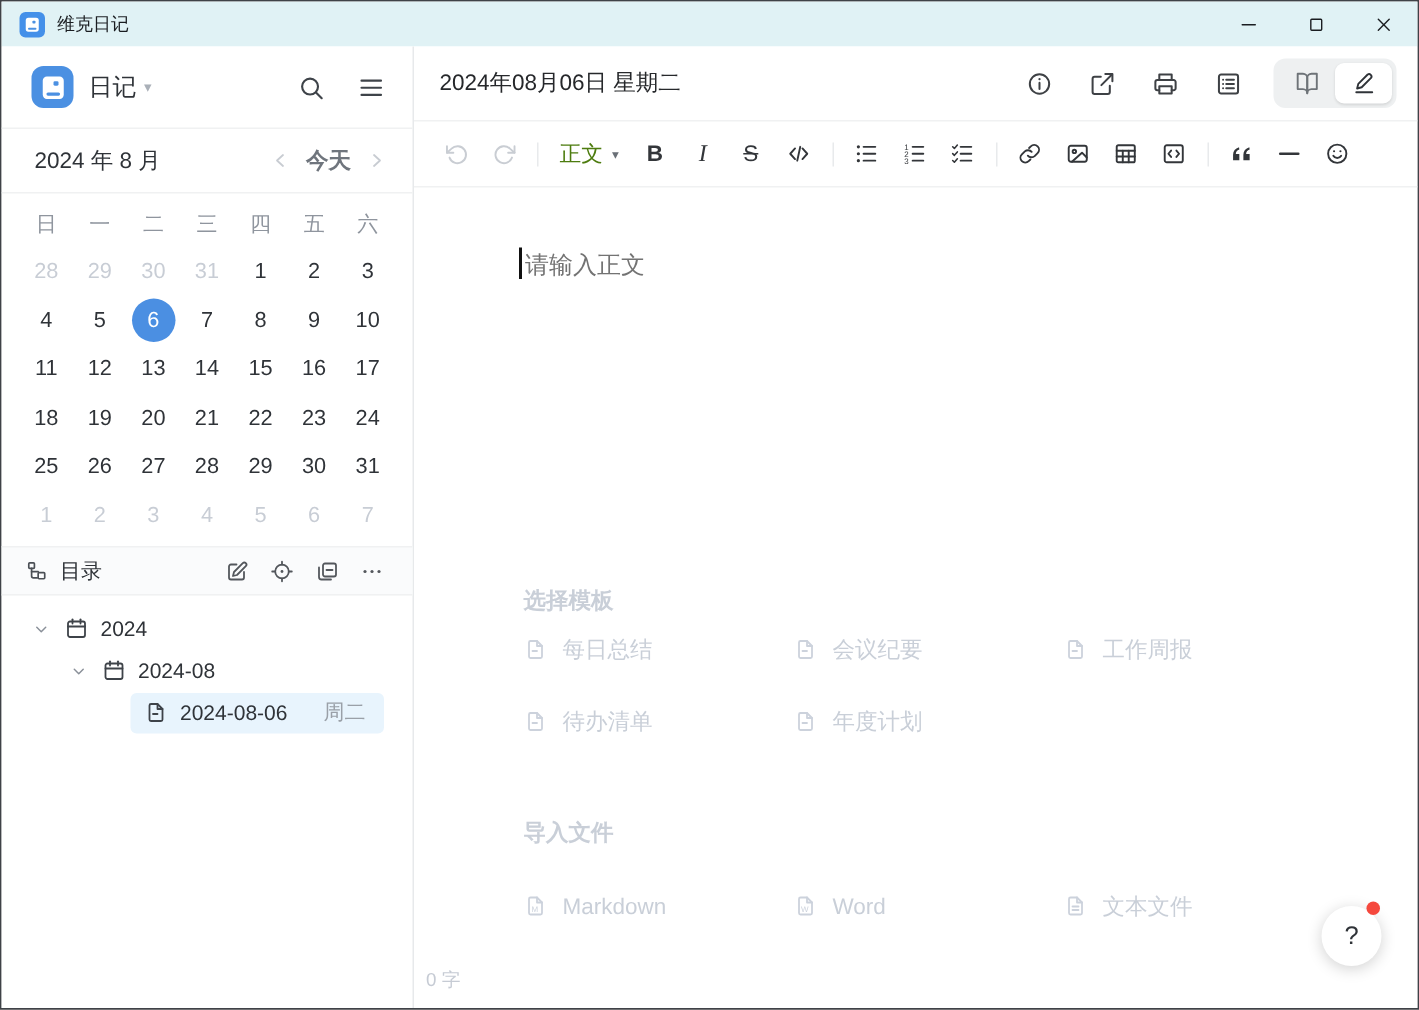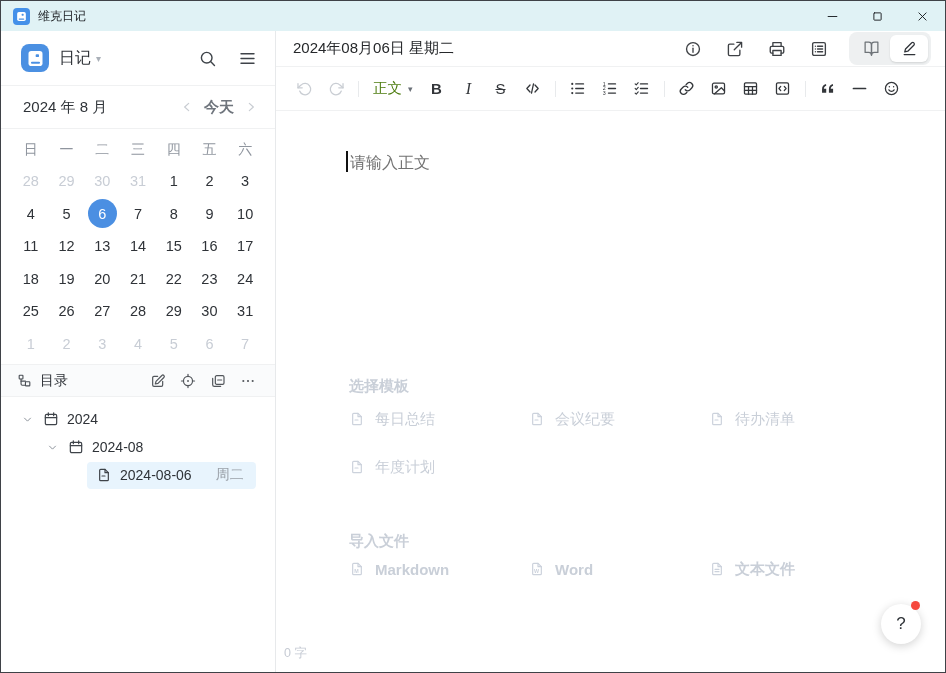--- a/index.html
+++ b/index.html
@@ -59,21 +59,21 @@
   .tree-row .tw { display:flex; align-items:center; height:27px; }
   .tree-row.sel .tw { background:#e8f4fd; border-radius:4px; padding:0 12px 0 9px; }
   .tr-ch { width:13px; height:13px; color:#8a9099; margin-right:9px; flex:none; }
   .tr-ch svg { width:13px; height:13px; }
   .tr-ico { width:16px; height:16px; color:#3e4349; margin-right:8px; flex:none; }
   .tr-ico svg { width:16px; height:16px; }
   .tr-suffix { color:#9aa0a8; margin-left:24px; }
 
   
   .main { flex:1; display:flex; flex-direction:column; position:relative; min-width:0; }
-  .main-head { height:36px; flex:none; display:flex; align-items:center; padding:0 14px 0 17px; border-bottom:1px solid #f0f1f2; }
+  .main-head { height:50px; flex:none; display:flex; align-items:center; padding:0 14px 0 17px; border-bottom:1px solid #f0f1f2; }
   .doc-title { font-size:15px; color:#26282b; }
   .main-head .spacer { flex:1; }
   .main-head .ic-btn { width:32px; height:32px; border-radius:6px; margin-left:10px; color:#3e4145; }
   .main-head .ic-btn svg { width:18px; height:18px; }
   .view-toggle { margin-left:14px; background:#eef0f1; border-radius:8px; padding:3px; display:flex; }
   .vt-btn { width:38px; height:27px; border:none; background:transparent; border-radius:6px; display:flex; align-items:center; justify-content:center; color:#6e7378; }
   .vt-btn svg { width:17px; height:17px; }
   .vt-btn.active { background:#fff; color:#2f3338; box-shadow:0 1px 2px rgba(0,0,0,.12); }
 
   .toolbar { height:44px; flex:none; display:flex; align-items:center; padding:0 14px; border-bottom:1px solid #f0f1f2; }
@@ -89,21 +89,21 @@
   .txt-s { text-decoration:line-through; font-size:15px; }
 
   .editor { flex:1; position:relative; }
   .caret-bar { position:absolute; left:70px; top:40px; width:1.5px; height:21px; background:#111; }
   .placeholder { position:absolute; left:74px; top:42px; font-size:16px; color:#737373; }
   .sec-title { position:absolute; left:73px; font-size:15px; font-weight:700; color:#c9cfd8; }
   .tpl-title { top:266px; }
   .imp-title { top:421px; }
   .pick-grid { position:absolute; left:73px; display:grid; grid-template-columns:180px 180px 180px; row-gap:24px; }
   .tpl-grid { top:296px; }
-  .imp-grid { top:446px;font-weight:bold; }
+  .imp-grid { top:467px; }
   .pick-item { height:24px; display:flex; align-items:center; color:#c9cfd8; font-size:15px; }
   .pick-item .pi-ico { width:16px; height:16px; color:#ccd2dc; margin-right:10px; flex:none; }
   .pick-item .pi-ico svg { width:16px; height:16px; }
 
   .word-count { position:absolute; left:8px; bottom:10px; font-size:12.5px; color:#c6cbd4; }
   .help-fab { position:absolute; right:24px; bottom:28px; width:40px; height:40px; border-radius:50%; background:#fff; border:none; box-shadow:0 2px 10px rgba(0,0,0,.18); font-size:17px; color:#2f3338; display:flex; align-items:center; justify-content:center; }
   .help-dot { position:absolute; right:25px; bottom:62px; width:9px; height:9px; border-radius:50%; background:#f5483d; }
 </style>
 </head>
 <body>
@@ -602,20 +602,28 @@
                   <line x1="9" y1="13.5" x2="13.5" y2="13.5"></line>
                 </svg></span>
               <span>会议纪要</span>
             </div>
             <div class="pick-item">
               <span class="pi-ico"><svg viewBox="0 0 24 24" fill="none" stroke="currentColor" stroke-width="1.8" stroke-linecap="round" stroke-linejoin="round">
                   <path d="M13.5 3.5H7a1.5 1.5 0 0 0-1.5 1.5v14A1.5 1.5 0 0 0 7 20.5h10a1.5 1.5 0 0 0 1.5-1.5V8.5z"></path>
                   <path d="M13.5 3.5v5h5"></path>
                   <line x1="9" y1="13.5" x2="13.5" y2="13.5"></line>
                 </svg></span>
+              <span>工作周报</span>
+            </div>
+            <div class="pick-item">
+              <span class="pi-ico"><svg viewBox="0 0 24 24" fill="none" stroke="currentColor" stroke-width="1.8" stroke-linecap="round" stroke-linejoin="round">
+                  <path d="M13.5 3.5H7a1.5 1.5 0 0 0-1.5 1.5v14A1.5 1.5 0 0 0 7 20.5h10a1.5 1.5 0 0 0 1.5-1.5V8.5z"></path>
+                  <path d="M13.5 3.5v5h5"></path>
+                  <line x1="9" y1="13.5" x2="13.5" y2="13.5"></line>
+                </svg></span>
               <span>待办清单</span>
             </div>
             <div class="pick-item">
               <span class="pi-ico"><svg viewBox="0 0 24 24" fill="none" stroke="currentColor" stroke-width="1.8" stroke-linecap="round" stroke-linejoin="round">
                   <path d="M13.5 3.5H7a1.5 1.5 0 0 0-1.5 1.5v14A1.5 1.5 0 0 0 7 20.5h10a1.5 1.5 0 0 0 1.5-1.5V8.5z"></path>
                   <path d="M13.5 3.5v5h5"></path>
                   <line x1="9" y1="13.5" x2="13.5" y2="13.5"></line>
                 </svg></span>
               <span>年度计划</span>
             </div>

